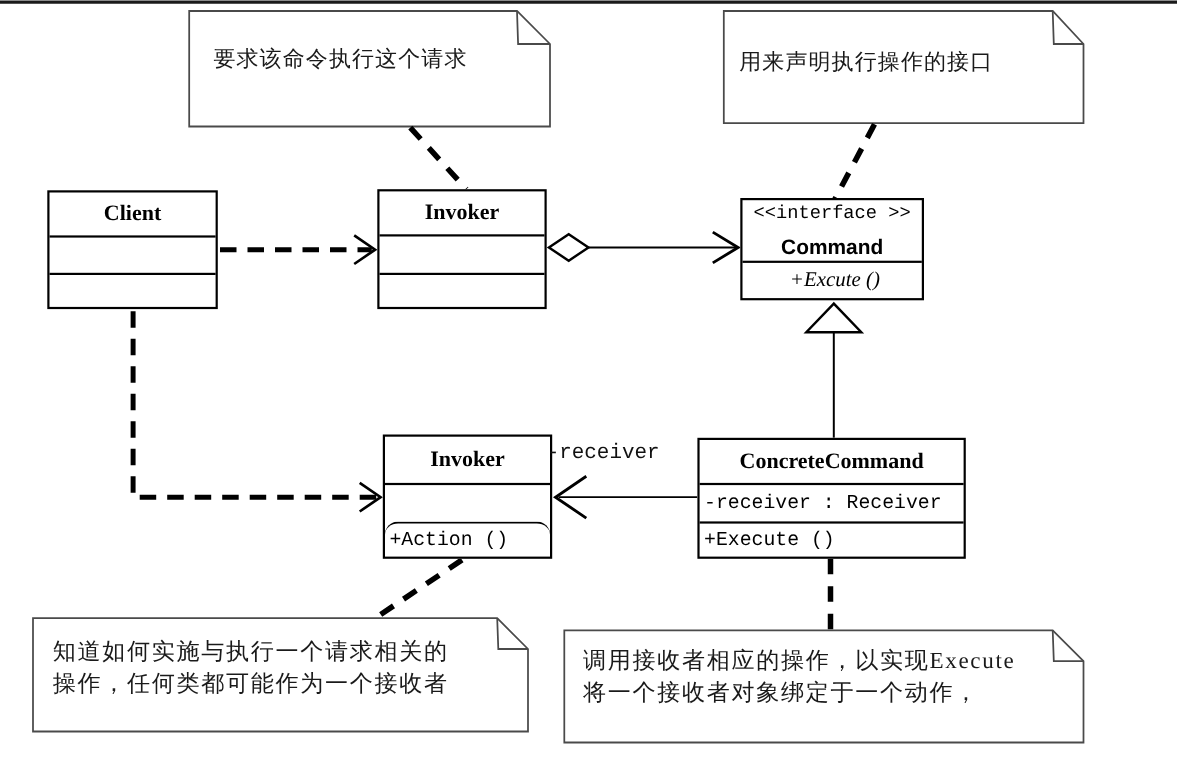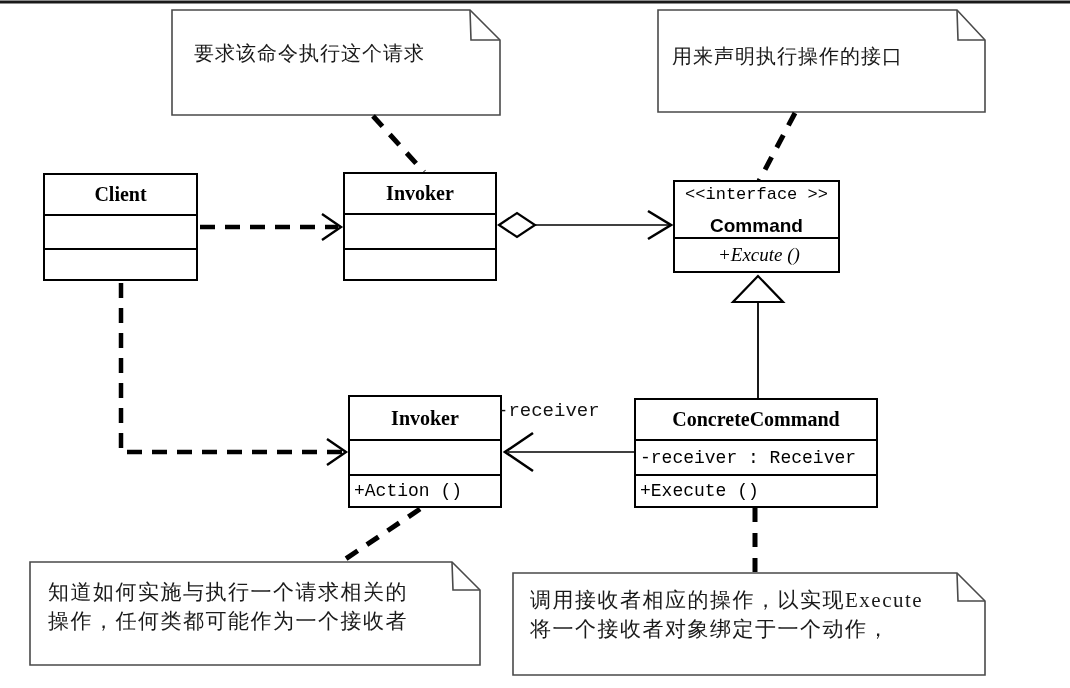--- a/index.html
+++ b/index.html
@@ -100,21 +100,21 @@
     <div class="uml-row stereo-wrap" style="height:55px;">
       <div class="stereo">&lt;&lt;interface &gt;&gt;</div>
       <div class="stereo-name">Command</div>
     </div>
     <div class="uml-row uml-italic" style="flex:1;padding-left:43px;">+Excute ()</div>
   </div>
 
   <div class="uml-box" style="left:348px;top:395px;width:154px;height:113px;">
     <div class="uml-row uml-title" style="height:42px;">Invoker</div>
     <div class="uml-row" style="height:35px;"></div>
-    <div class="uml-row uml-mono" style="flex:1;">+Action ()</div>
+    <div class="uml-row uml-mono" style="flex:1;border-radius:12px;">+Action ()</div>
   </div>
 
   <div class="uml-box" style="left:634px;top:398px;width:244px;height:110px;">
     <div class="uml-row uml-title" style="height:39px;">ConcreteCommand</div>
     <div class="uml-row uml-mono" style="height:35px;">-receiver : Receiver</div>
     <div class="uml-row uml-mono" style="flex:1;">+Execute ()</div>
   </div>
 
   <div class="edge-label" style="left:497px;top:400px;">-receiver</div>
 

